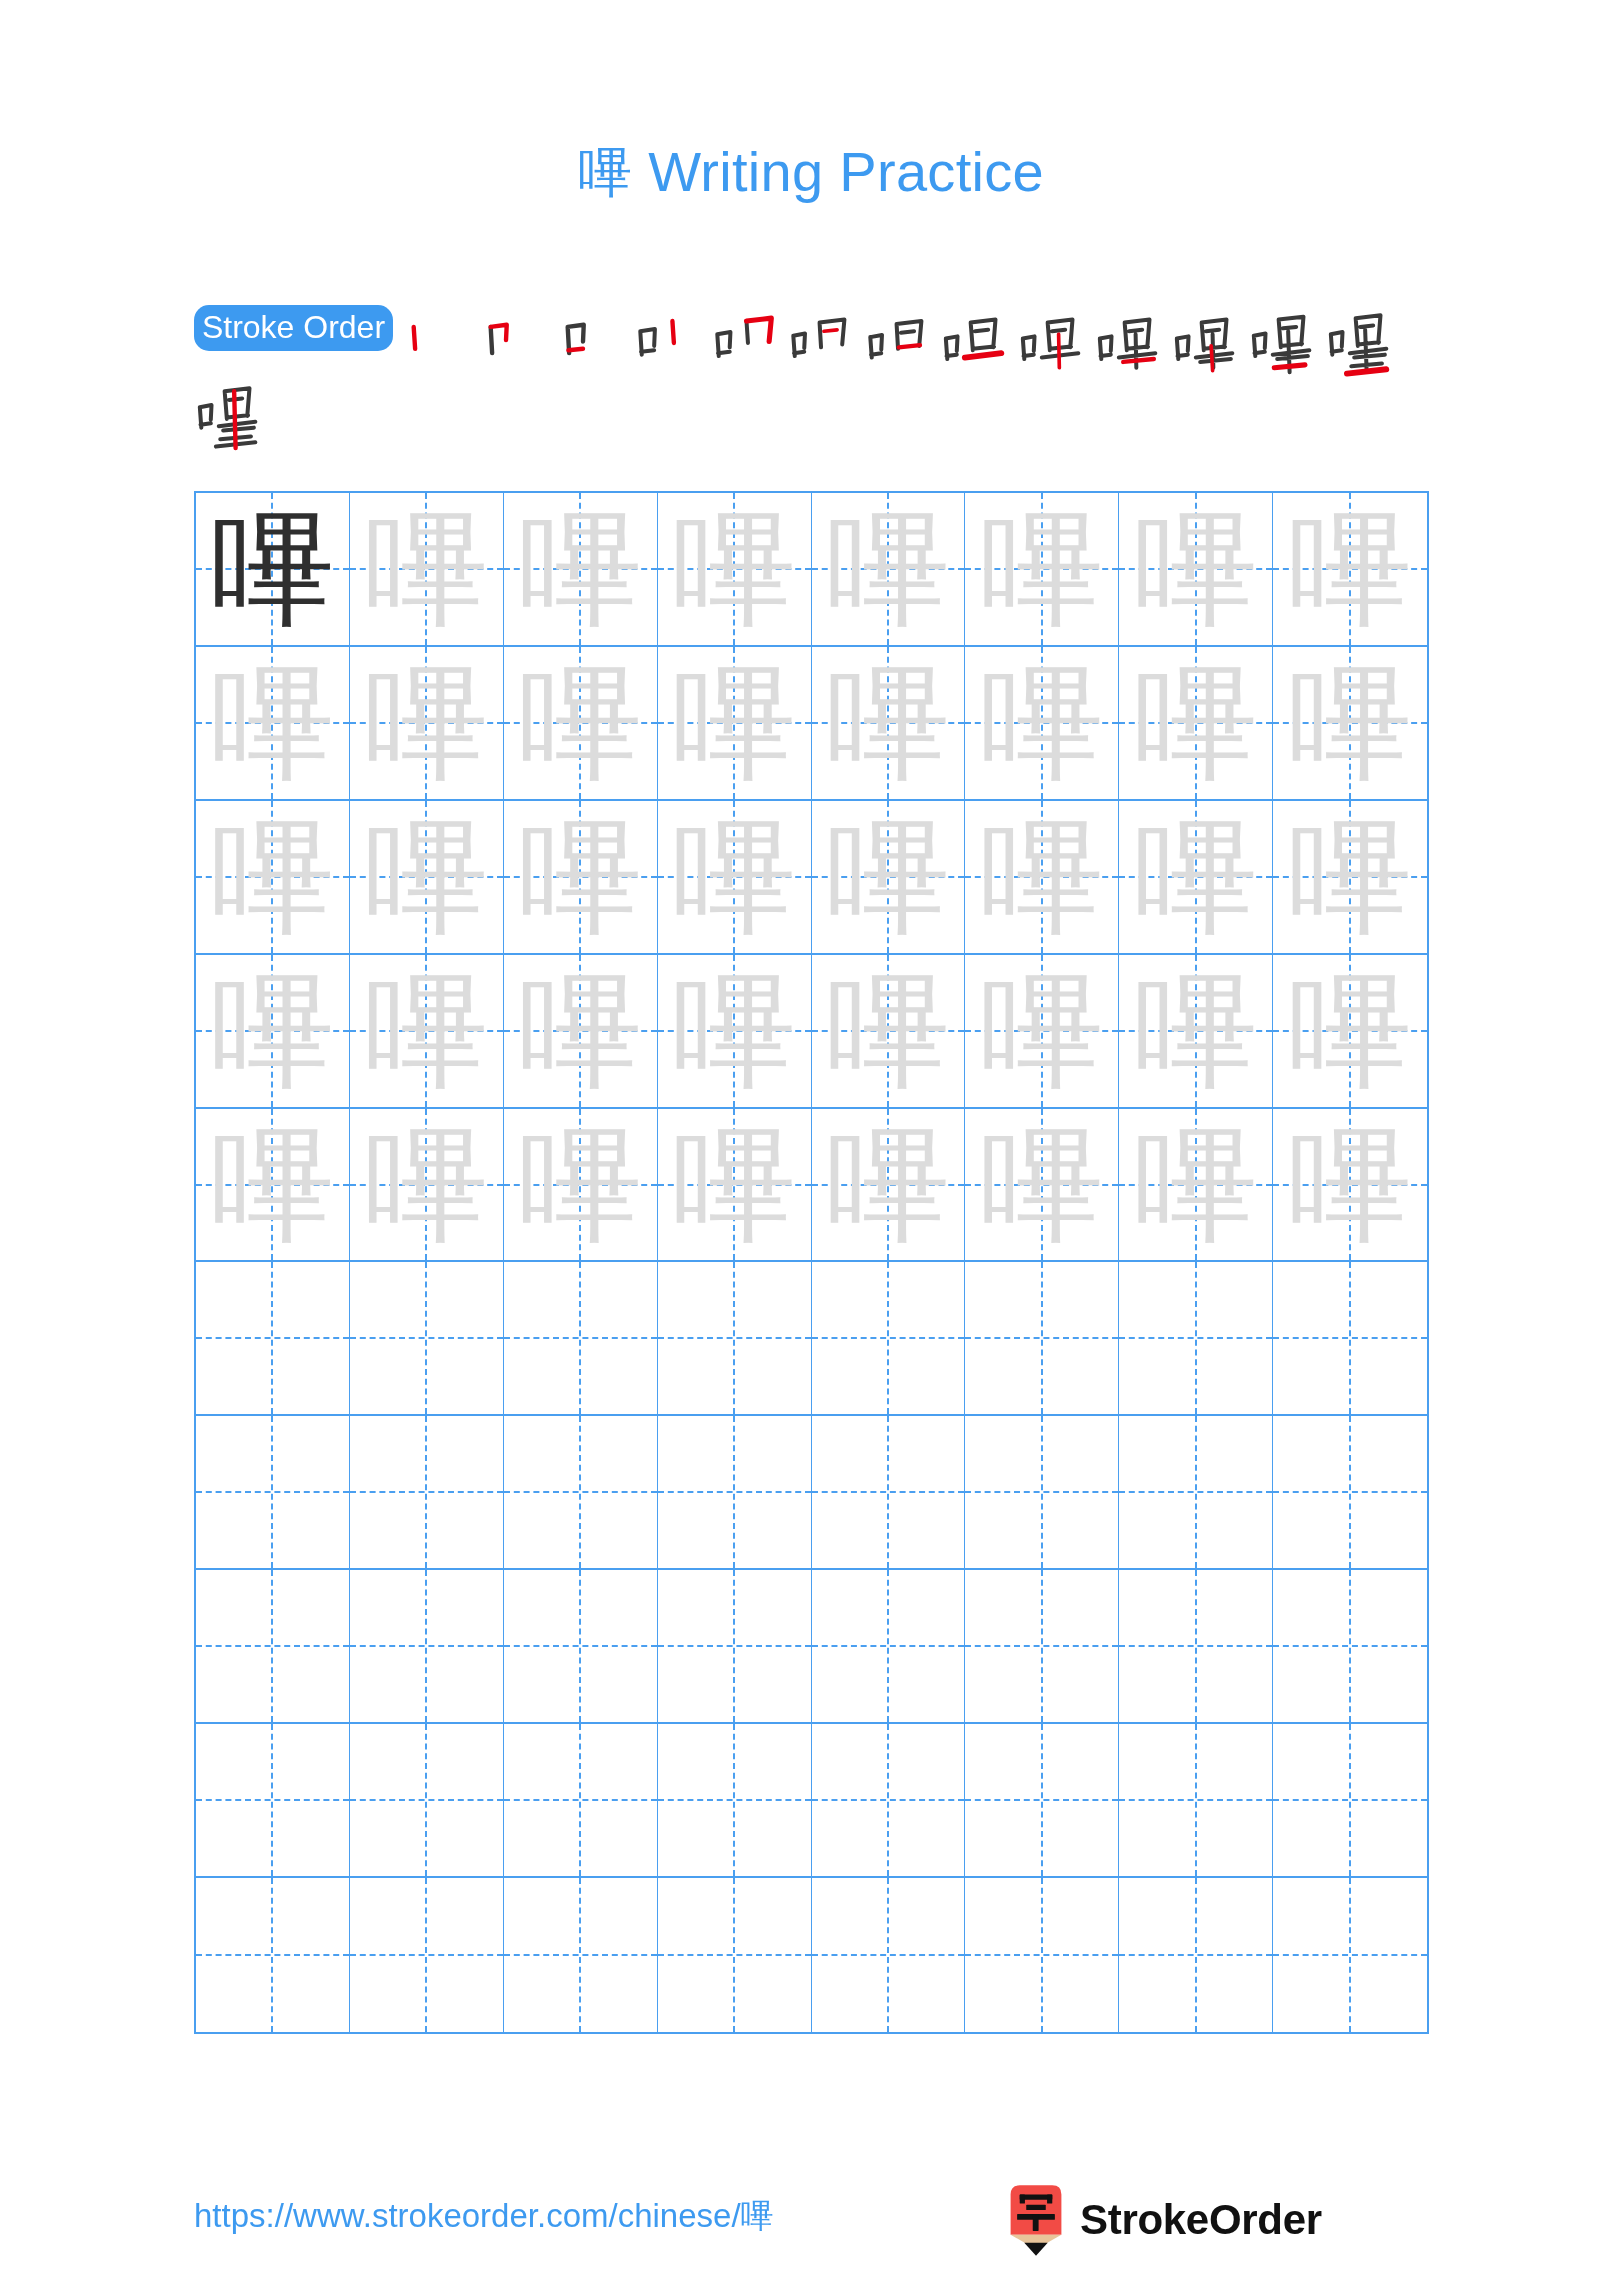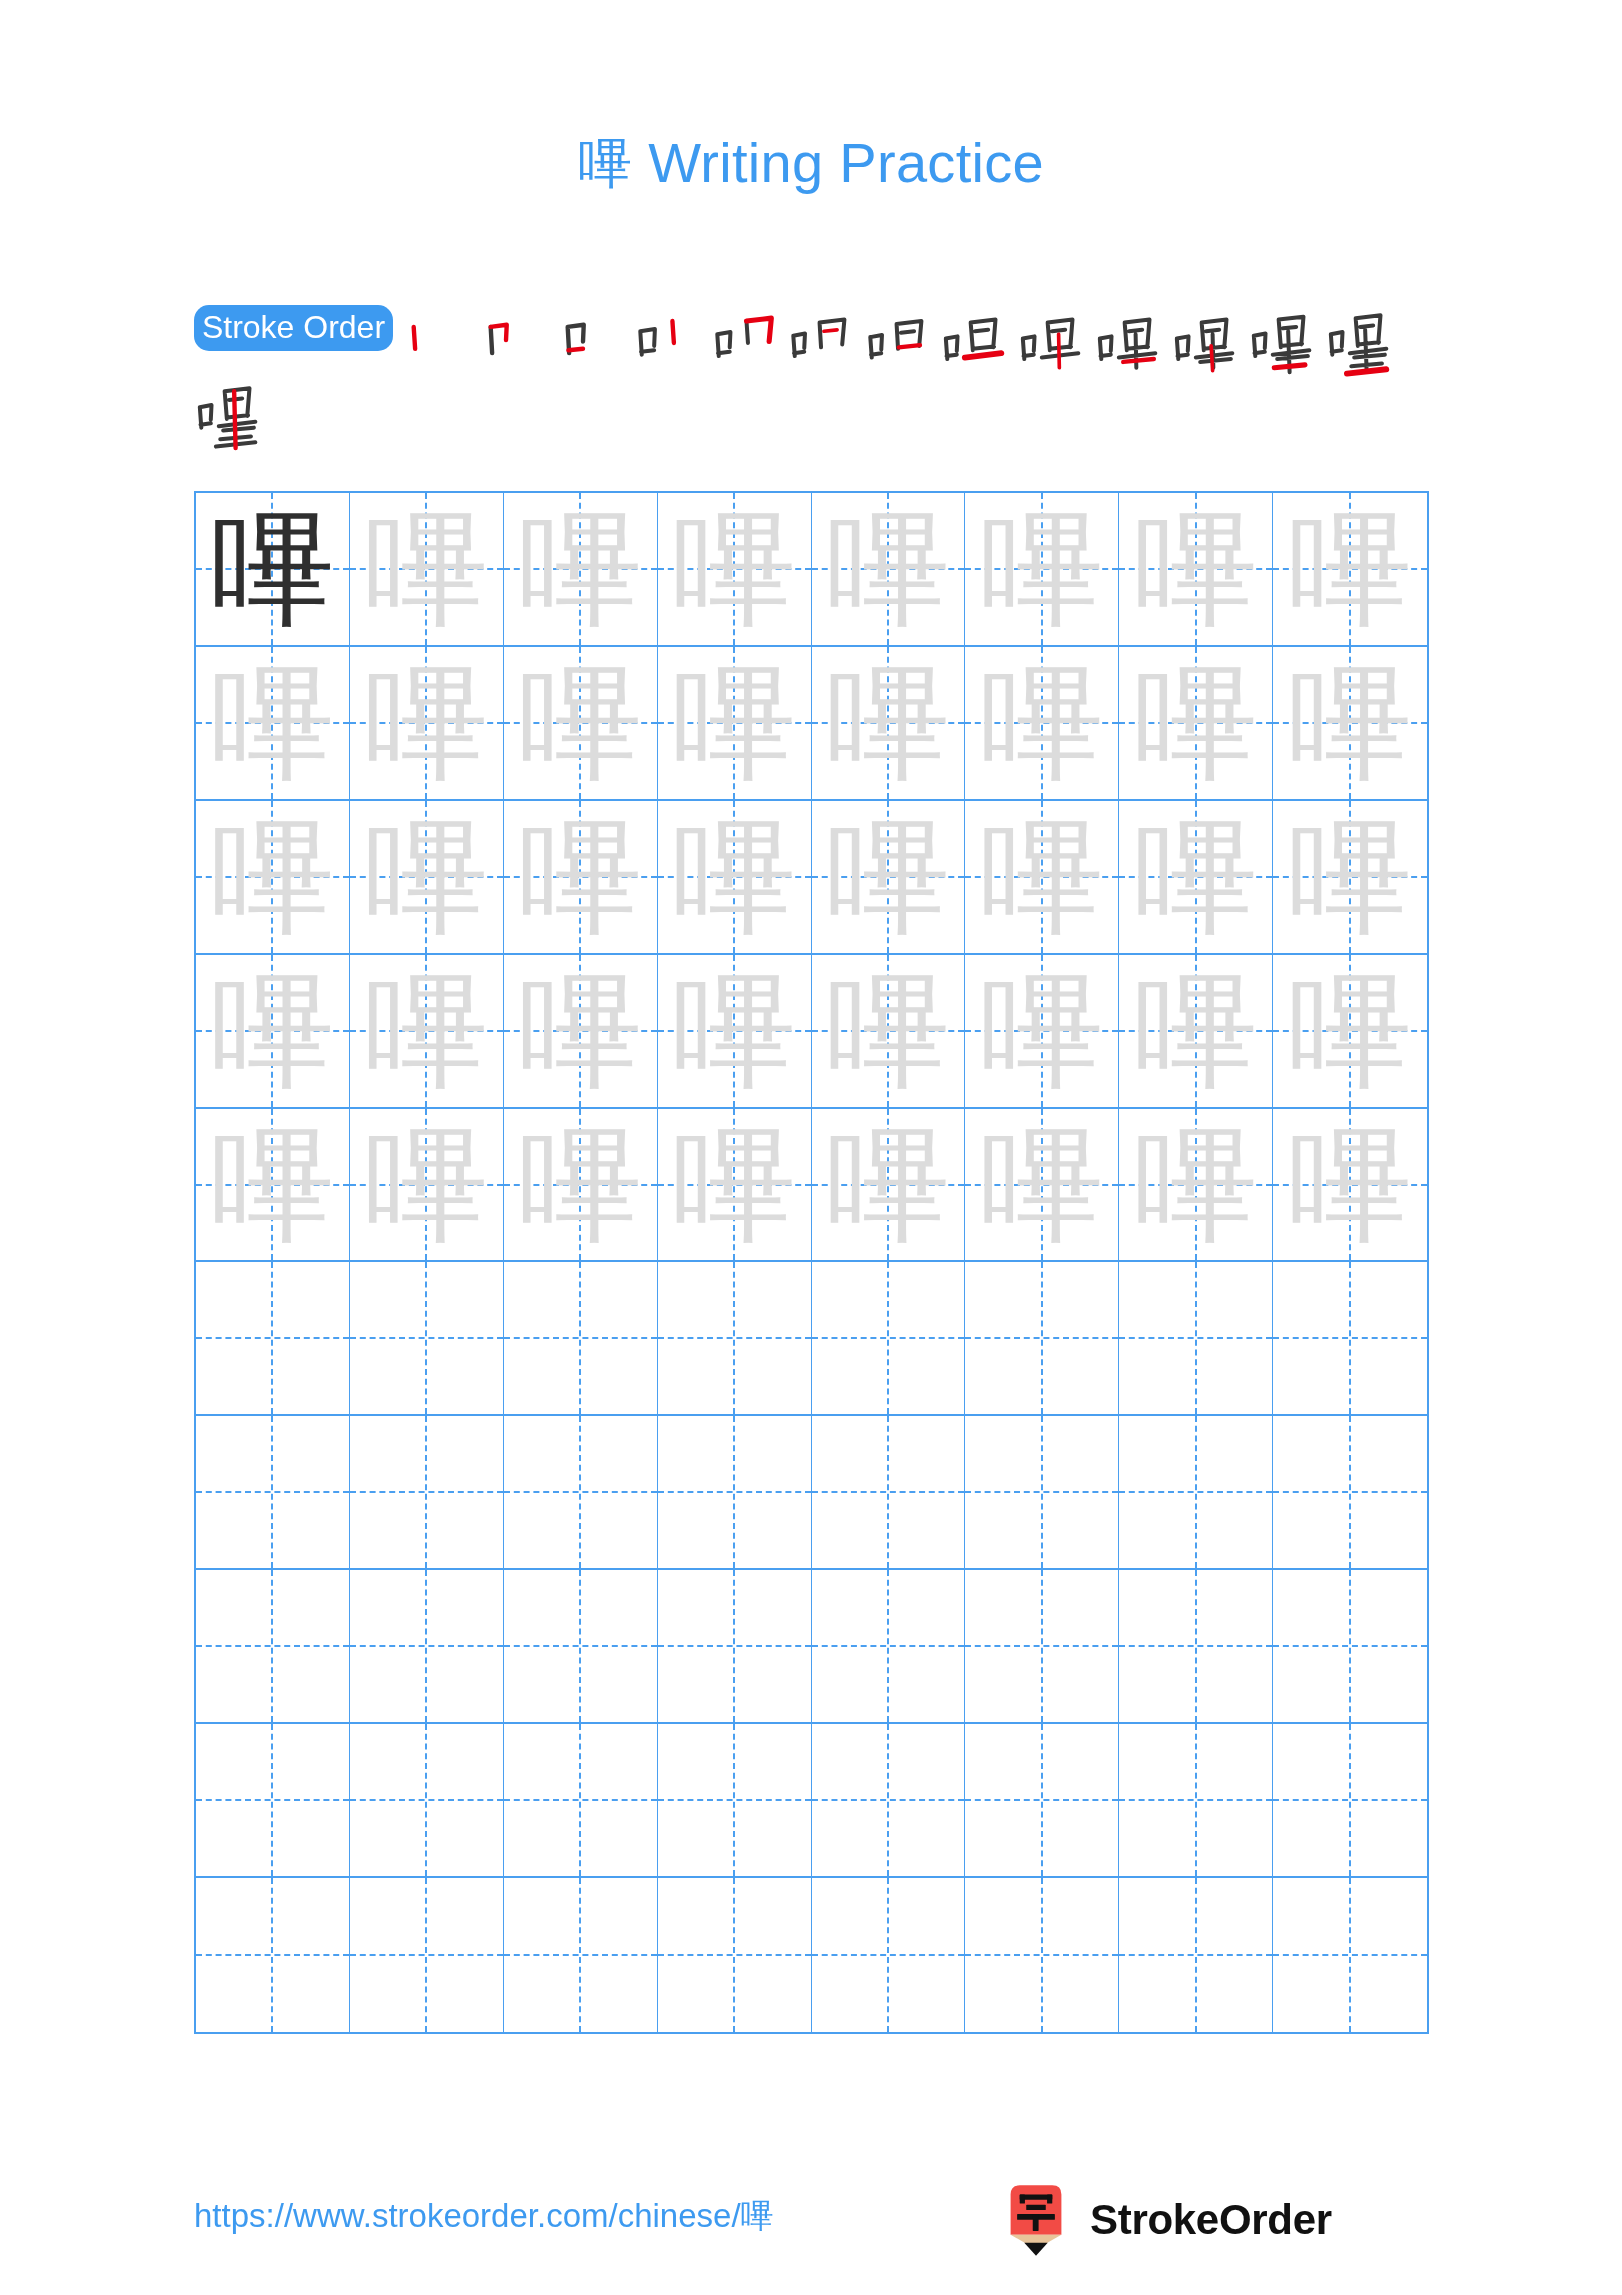--- a/index.html
+++ b/index.html
@@ -11,21 +11,21 @@
     width: 1622px;
     height: 2295px;
     position: relative;
     font-family: "Liberation Sans", sans-serif;
     overflow: hidden;
   }
 
   
   .page-title {
     position: absolute;
-    top: 94px;
+    top: 103px;
     left: 0;
     width: 1622px;
     text-align: center;
     font-size: 56px;
     font-weight: 400;
     color: #3d9af0;
     letter-spacing: 0.3px;
     line-height: 1.1;
     white-space: nowrap;
   }
@@ -143,21 +143,21 @@
     color: #3d9af0;
     text-decoration: none;
     white-space: nowrap;
   }
   .footer-brand {
     position: absolute;
     left: 1008px;
     top: -5.2px;
     display: flex;
     align-items: center;
-    gap: 26px;
+    gap: 16px;
   }
   .brand-logo { width: 56px; height: 73px; display:block; }
   .brand-name {
     font-size: 42px;
     font-weight: bold;
     color: #111111;
     letter-spacing: -0.3px;
     white-space: nowrap;
   }
 </style>

